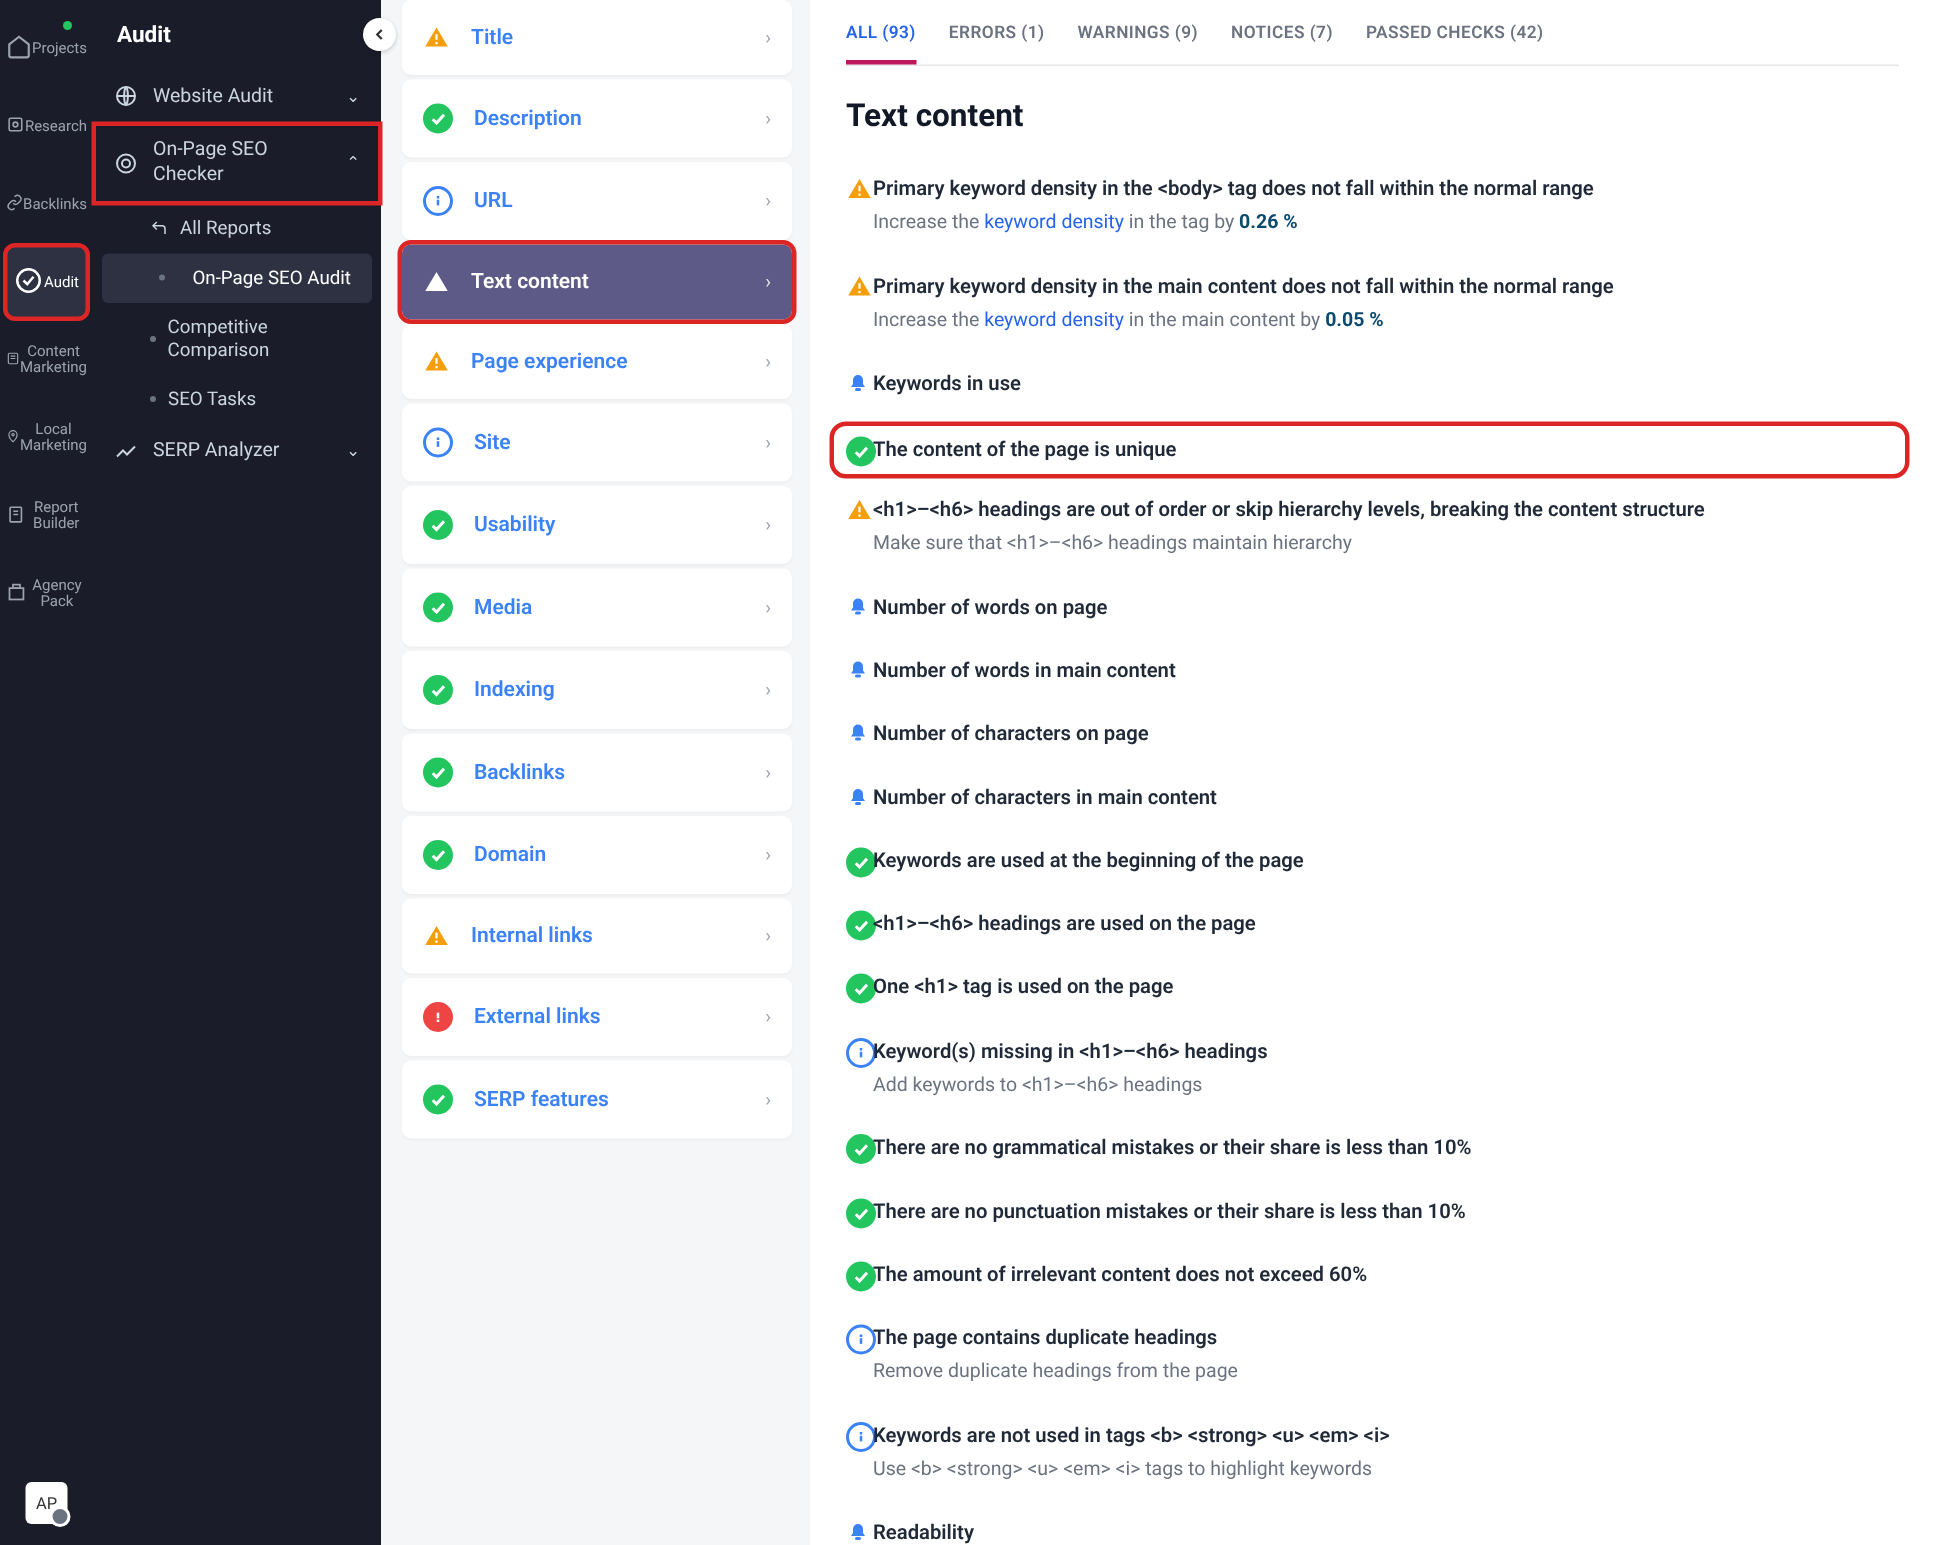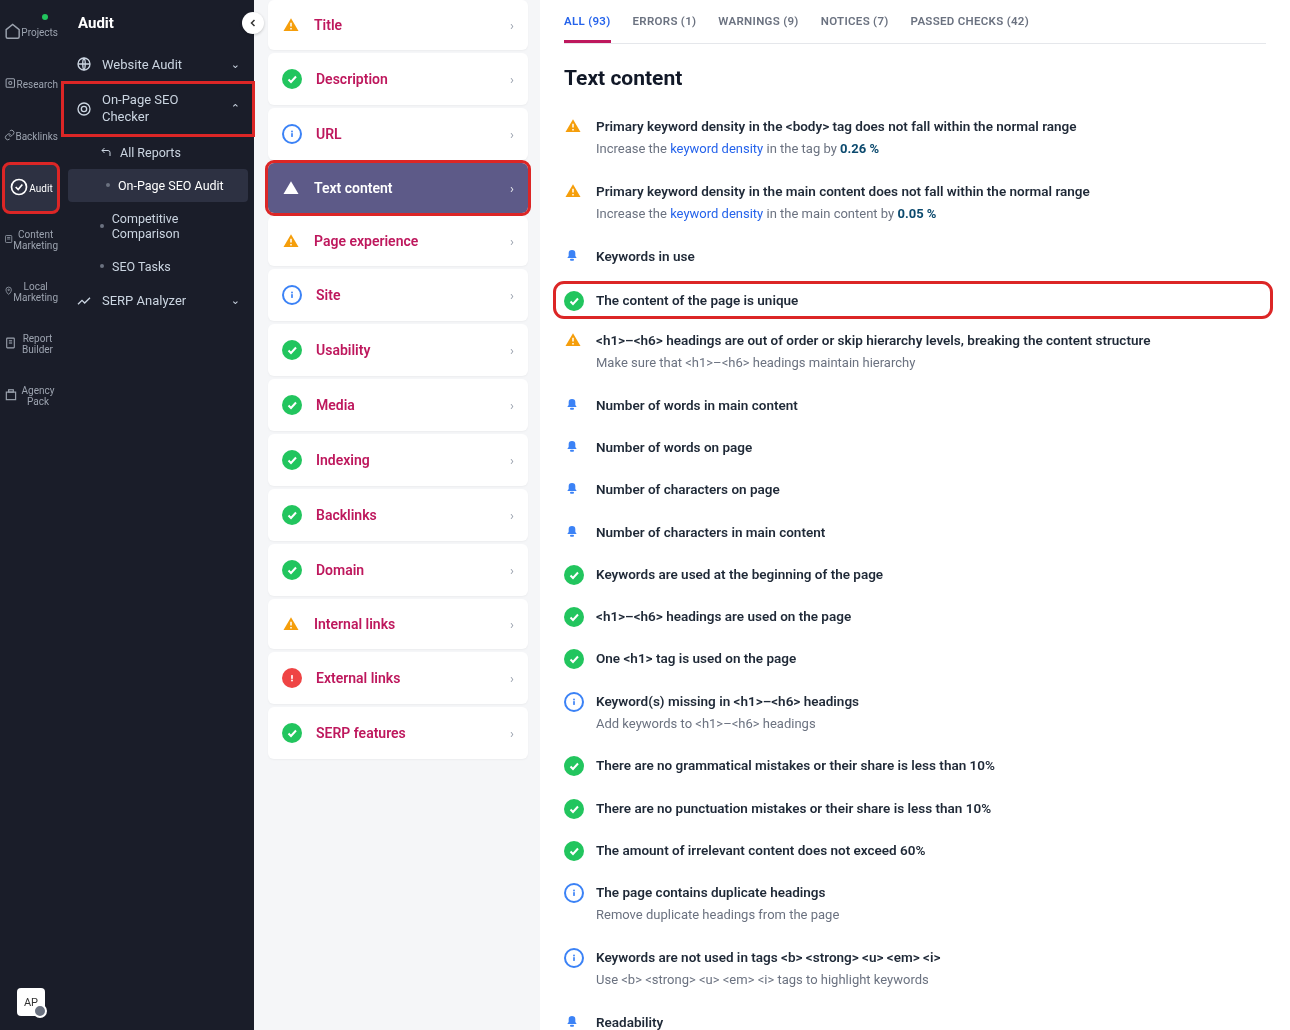--- a/index.html
+++ b/index.html
@@ -14,40 +14,40 @@
 .avatar::after{content:"";position:absolute;right:-2px;bottom:-2px;width:10px;height:10px;border:2px solid #fff;border-radius:50%;background:#6b7280;}
 .sidebar { width:192px; background:#1a1d29; color:#e5e7eb; padding-top:10px; position:relative; }
 .sidebar h2 { font-size:15px; font-weight:700; padding:4px 16px 14px; color:#fff; }
 .collapse-btn { position:absolute; top:12px; right:-10px; width:22px; height:22px; background:#fff; border-radius:50%; display:flex; align-items:center; justify-content:center; box-shadow:0 1px 3px rgba(0,0,0,.2); font-size:12px; color:#333; cursor:pointer;}
 .nav-group { font-size:13px; }
 .nav-row { display:flex; align-items:center; padding:10px 14px; cursor:pointer; color:#cbd5e1; gap:10px; }
 .nav-row svg { width:16px; height:16px; flex-shrink:0; }
 .nav-row .chev { margin-left:auto; font-size:11px; }
 .nav-row.hl { outline:3px solid #dc2626; outline-offset:-2px; }
 .nav-sub { padding:9px 14px 9px 38px; font-size:12.5px; color:#cbd5e1; cursor:pointer; display:flex; align-items:center; gap:8px;}
-.nav-sub.active { background:#2d3142; color:#fff; border-radius:4px; margin:0 6px; }
+.nav-sub.active { background:#2d3142; color:#fff; border-radius:4px; margin:0 6px; justify-content:space-between;}
 .nav-sub .bullet{width:4px;height:4px;background:#6b7280;border-radius:50%;}
 .checklist { width:286px; padding:0 12px 0 14px; }
 .check-item { background:#fff; border-radius:6px; margin-bottom:3px; padding:16px 14px; display:flex; align-items:center; gap:14px; cursor:pointer; box-shadow:0 1px 2px rgba(0,0,0,.04);}
 .check-item.selected { background:#5d5a88; color:#fff; }
 .check-item.hl { outline:3px solid #dc2626; outline-offset:0; }
-.check-item .label { font-size:14px; font-weight:600; flex:1; color:#be185d;}
+.check-item .label { font-size:14px; font-weight:600; flex:1; color:#3b82f6;}
 .check-item.selected .label { color:#fff; }
 .check-item .arrow { color:#9ca3af; font-size:13px; }
 .check-item.selected .arrow { color:#e5e7eb; }
 .status-icon { width:20px; height:20px; border-radius:50%; display:flex; align-items:center; justify-content:center; flex-shrink:0;}
 .status-pass { background:#22c55e; }
 .status-error { background:#ef4444; }
 .status-info-circle { border:2px solid #3b82f6; }
 .main { flex:1; background:#fff; padding:0 24px 20px 24px; overflow-y:auto; }
 .tabs { display:flex; gap:22px; border-bottom:1px solid #e5e7eb; padding-top:14px; }
 .tab { font-size:11.5px; font-weight:600; color:#6b7280; padding-bottom:12px; cursor:pointer; letter-spacing:.3px;}
 .tab.active { color:#2563eb; border-bottom:3px solid #be185d; }
 .main h1 { font-size:21px; font-weight:700; color:#111827; margin:22px 0 26px; }
-.issue { display:flex; gap:14px; margin-bottom:22px; align-items:flex-start; }
+.issue { display:flex; gap:0; margin-bottom:22px; align-items:flex-start; }
 .issue.hl { outline:3px solid #dc2626; outline-offset:4px; border-radius:4px; padding:2px 4px; margin-left:-4px; margin-bottom:18px;align-items:center;}
 .issue-icon { width:18px; height:18px; flex-shrink:0; margin-top:1px;}
 .issue-body { flex:1; }
 .issue-title { font-size:13.5px; font-weight:600; color:#1f2937; line-height:1.5; }
 .issue-sub { font-size:13px; color:#6b7280; margin-top:3px; line-height:1.5;}
 .issue-sub b { color:#0c4a6e; font-weight:700; }
 .issue-sub .lk { color:#2563eb; }
 svg.tri-warn{width:18px;height:18px;}
 svg.bell{width:16px;height:18px;}
 </style>
@@ -366,30 +366,30 @@
           <div class="issue-title">&lt;h1&gt;–&lt;h6&gt; headings are out of order or skip hierarchy levels, breaking the content structure</div>
           <div class="issue-sub">Make sure that &lt;h1&gt;–&lt;h6&gt; headings maintain hierarchy</div>
         </div>
       </div>
       <div class="issue">
         <div class="issue-icon"><svg class="bell" viewBox="0 0 24 24" fill="#3b82f6">
             <path d="M12 3a5 5 0 0 0-5 5v4l-2 3h14l-2-3V8a5 5 0 0 0-5-5z"></path>
             <rect x="9" y="16" width="6" height="3" rx="1.5"></rect>
           </svg></div>
         <div class="issue-body">
-          <div class="issue-title">Number of words in main content</div>
+          <div class="issue-title">Number of words on page</div>
         </div>
       </div>
       <div class="issue">
         <div class="issue-icon"><svg class="bell" viewBox="0 0 24 24" fill="#3b82f6">
             <path d="M12 3a5 5 0 0 0-5 5v4l-2 3h14l-2-3V8a5 5 0 0 0-5-5z"></path>
             <rect x="9" y="16" width="6" height="3" rx="1.5"></rect>
           </svg></div>
         <div class="issue-body">
-          <div class="issue-title">Number of words on page</div>
+          <div class="issue-title">Number of words in main content</div>
         </div>
       </div>
       <div class="issue">
         <div class="issue-icon"><svg class="bell" viewBox="0 0 24 24" fill="#3b82f6">
             <path d="M12 3a5 5 0 0 0-5 5v4l-2 3h14l-2-3V8a5 5 0 0 0-5-5z"></path>
             <rect x="9" y="16" width="6" height="3" rx="1.5"></rect>
           </svg></div>
         <div class="issue-body">
           <div class="issue-title">Number of characters on page</div>
         </div>

